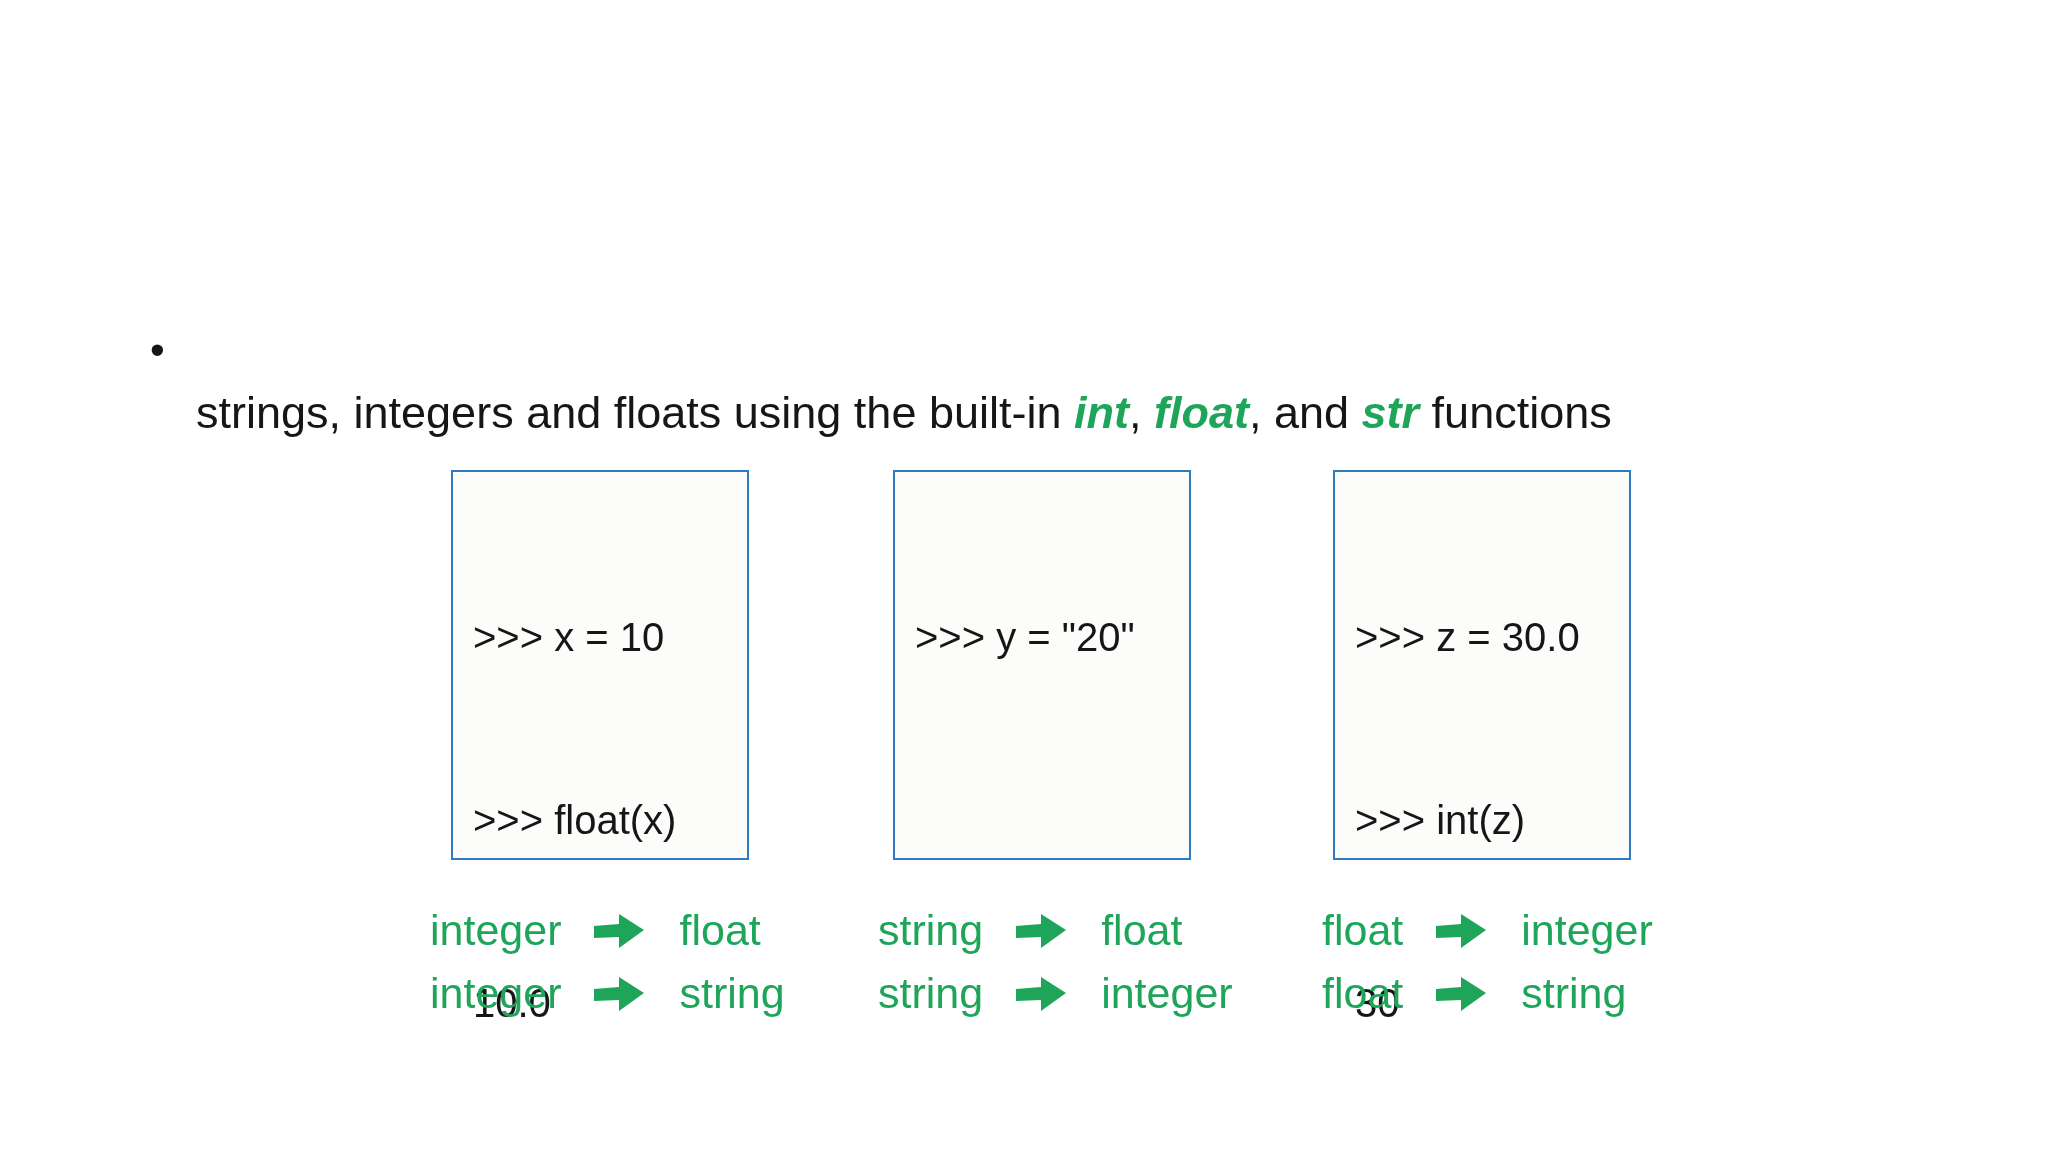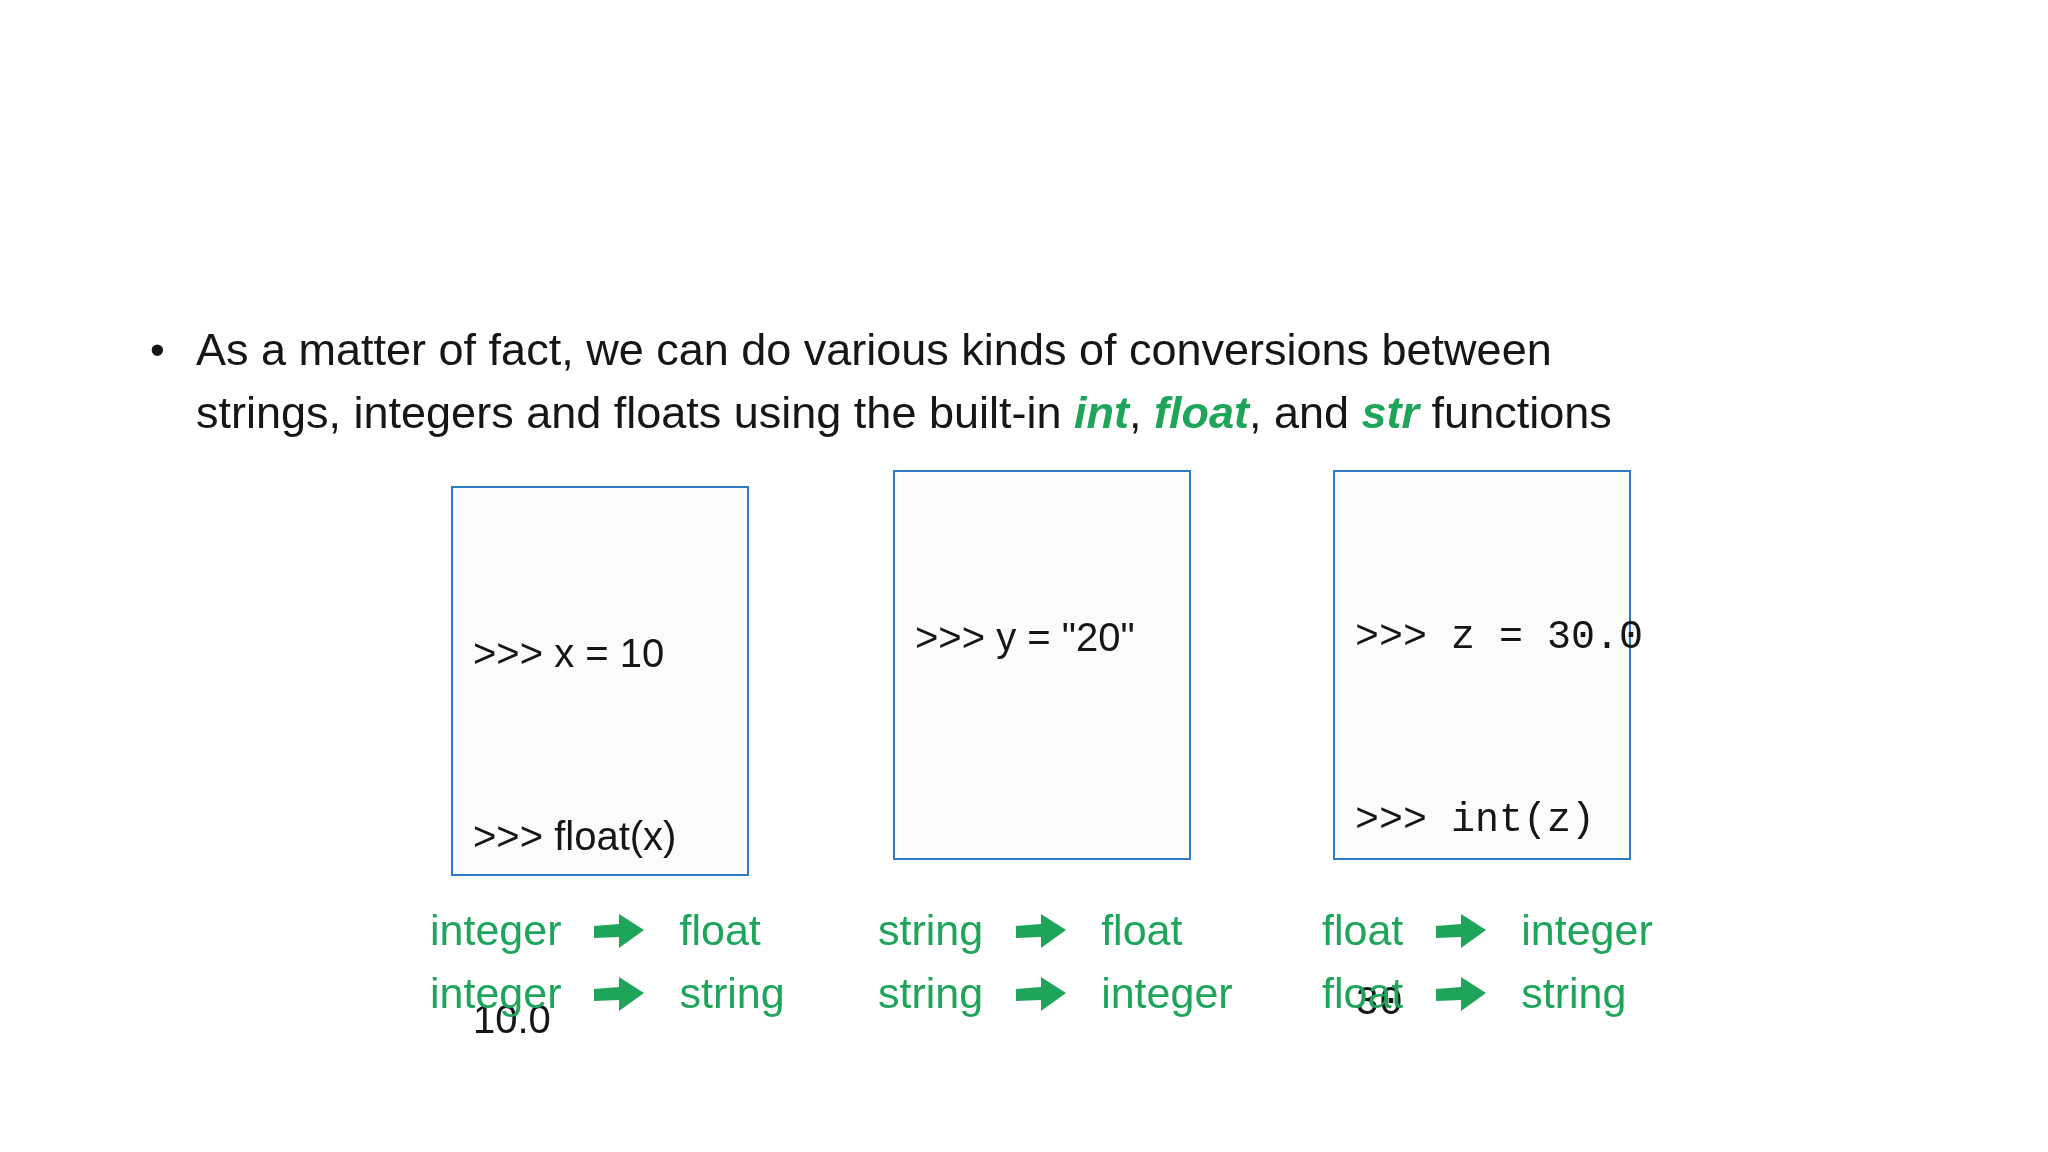--- a/index.html
+++ b/index.html
@@ -59,23 +59,23 @@
     width: 298px;
     height: 390px;
     border: 2px solid #2e7bc4;
     background: #fcfcfa;
     padding: 13px 8px 0 20px;
     font-size: 40px;
     line-height: 61px;
     color: #161616;
     white-space: pre;
   }
-  .console-0 { left: 451px; margin-top: 16px; }
+  .console-0 { left: 451px; }
   .console-1 { left: 893px; }
-  .console-2 { left: 1333px; font-family: Liberation Mono, monospace; }
+  .console-2 { left: 1333px; }
 
   
   .conv-group {
     position: absolute;
     top: 899px;
     color: #1ea55a;
     font-size: 43px;
   }
   .conv-group-0 { left: 430px; }
   .conv-group-1 { left: 878px; }
@@ -95,21 +95,21 @@
   .arrow-icon svg { display: block; width: 100%; height: 100%; }
 </style>
 </head>
 <body>
 
 <div class="slide">
 
 
   <div class="bullet">
     <div class="bullet-marker">•</div>
-    <div class="bullet-text"><span>As a matter of fact, we can do various kinds of conversions between</span><br><span>strings, integers and floats using the built-in </span><span class="kw">int</span><span>, </span><span class="kw">float</span><span>, and </span><span class="kw">str</span><span> functions</span></div>
+    <div class="bullet-text"><br><span>strings, integers and floats using the built-in </span><span class="kw">int</span><span>, </span><span class="kw">float</span><span>, and </span><span class="kw">str</span><span> functions</span></div>
   </div>
 
   <div class="console console-0">
     <div>&gt;&gt;&gt; x = 10</div>
     <div>&gt;&gt;&gt; float(x)</div>
     <div>10.0</div>
     
     
     
   </div>

